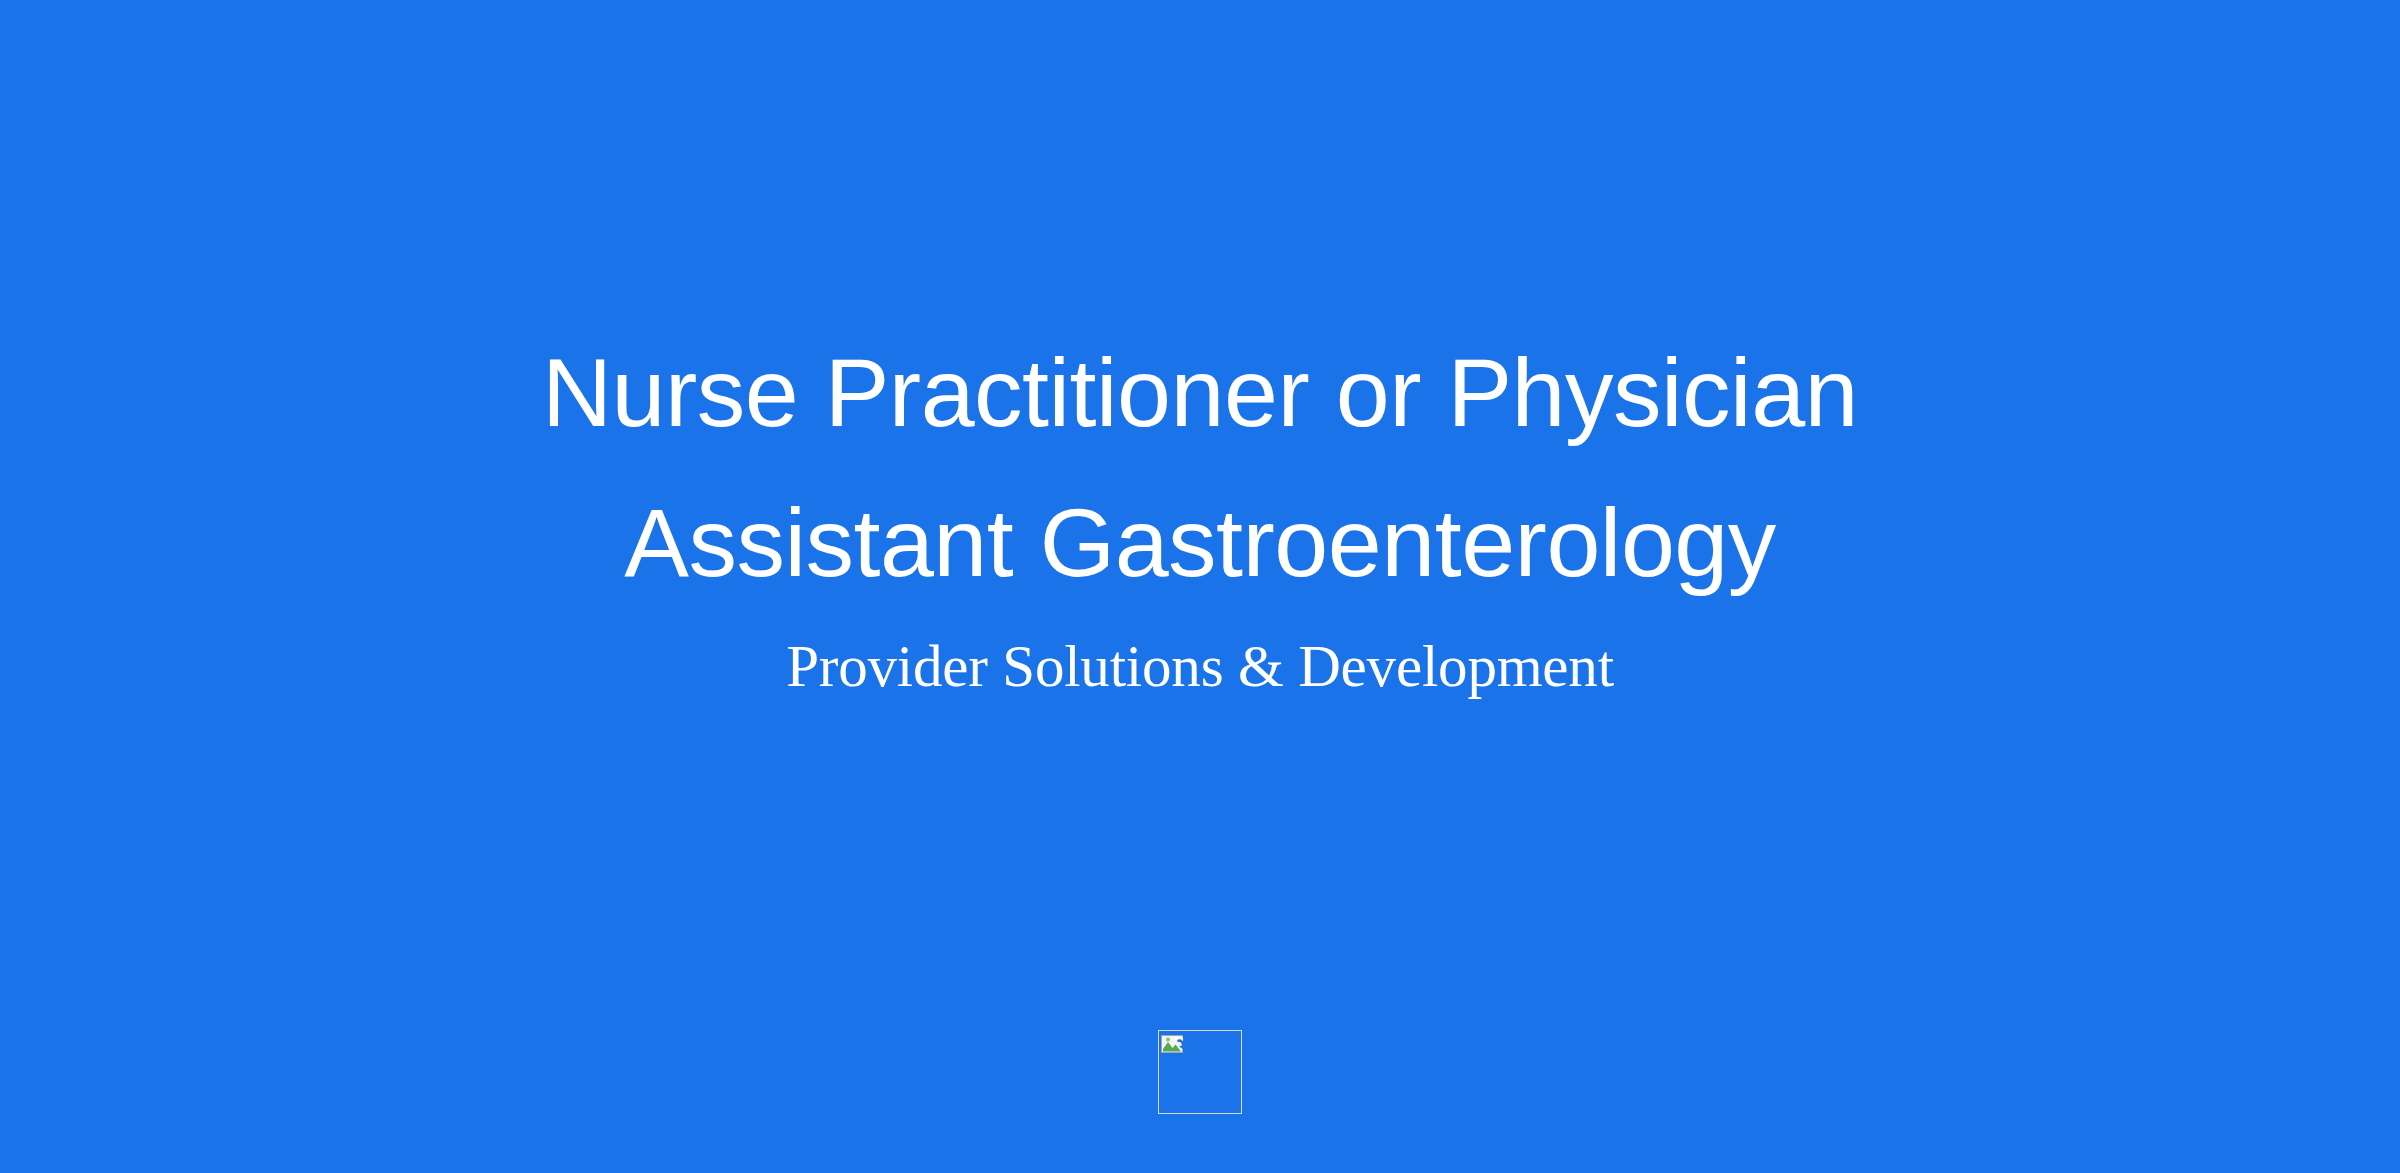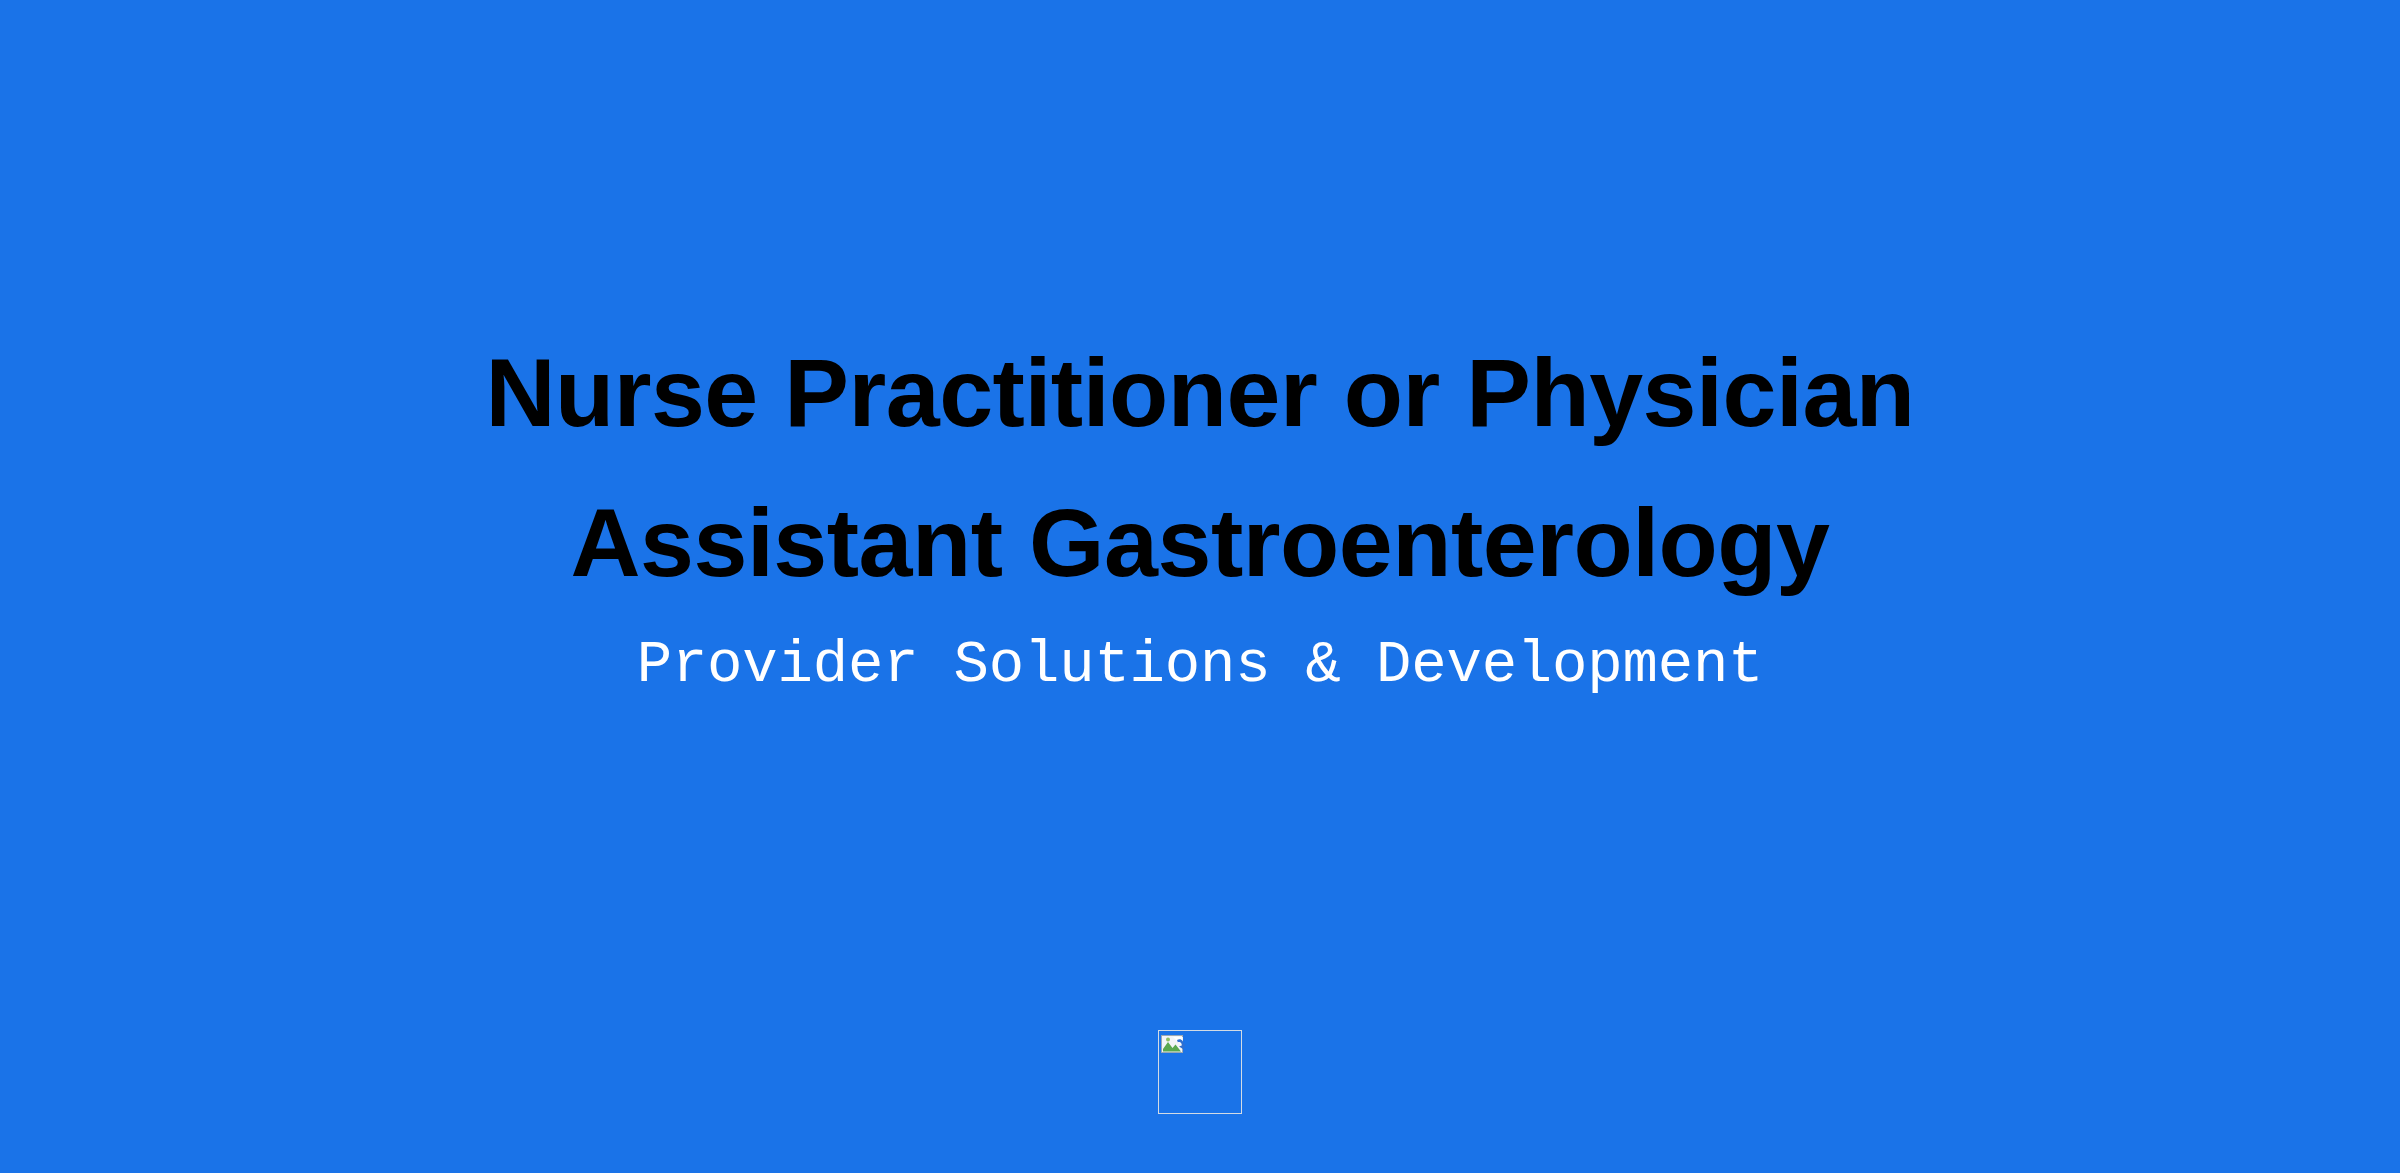--- a/index.html
+++ b/index.html
@@ -28,36 +28,36 @@
     left: 0;
     right: 0;
     top: 318px;
     text-align: center;
     padding: 0 120px;
     box-sizing: border-box;
   }
 
   .job-title {
     margin: 0;
-    color: #000000;
+    color: #ffffff;
     font-family: "Liberation Sans", sans-serif;
     font-size: 97px;
-    font-weight: 700;
+    font-weight: 400;
     line-height: 150px;
     letter-spacing: -0.5px;
     max-width: 1700px;
     margin-left: auto;
     margin-right: auto;
   }
 
   .job-subtitle {
     margin: 0;
     margin-top: 10px;
     color: #ffffff;
-    font-family: Liberation Mono, monospace;
+    font-family: Liberation Serif, serif;
     font-size: 59px;
     font-weight: 400;
     line-height: 76px;
     letter-spacing: -0.2px;
   }
 
   .logo-slot {
     position: absolute;
     left: 50%;
     transform: translateX(-50%);

